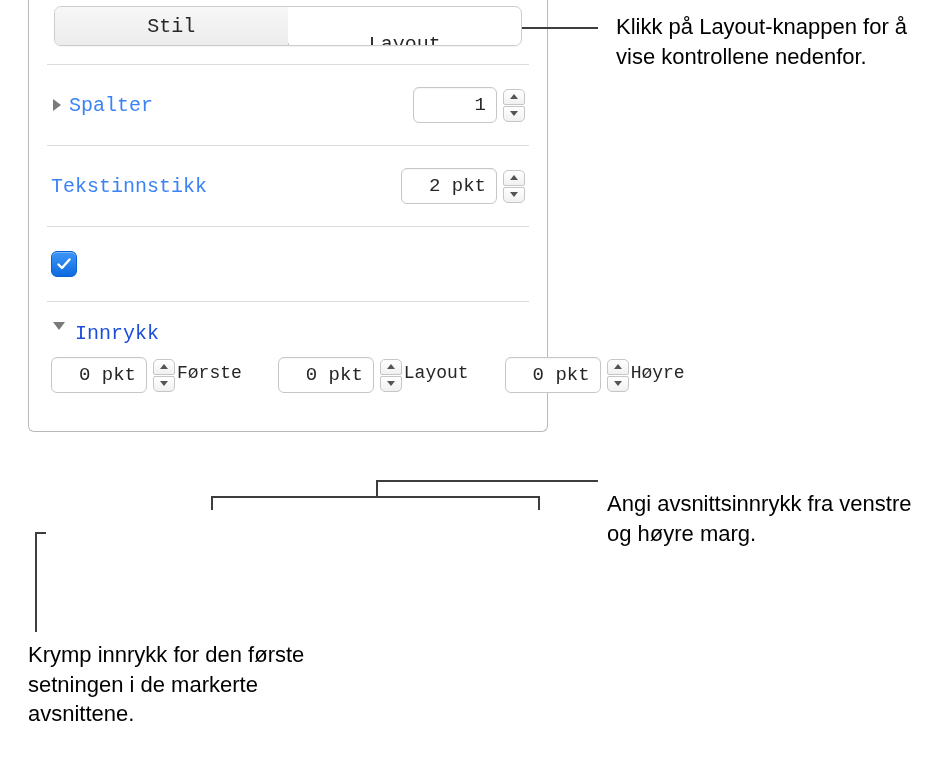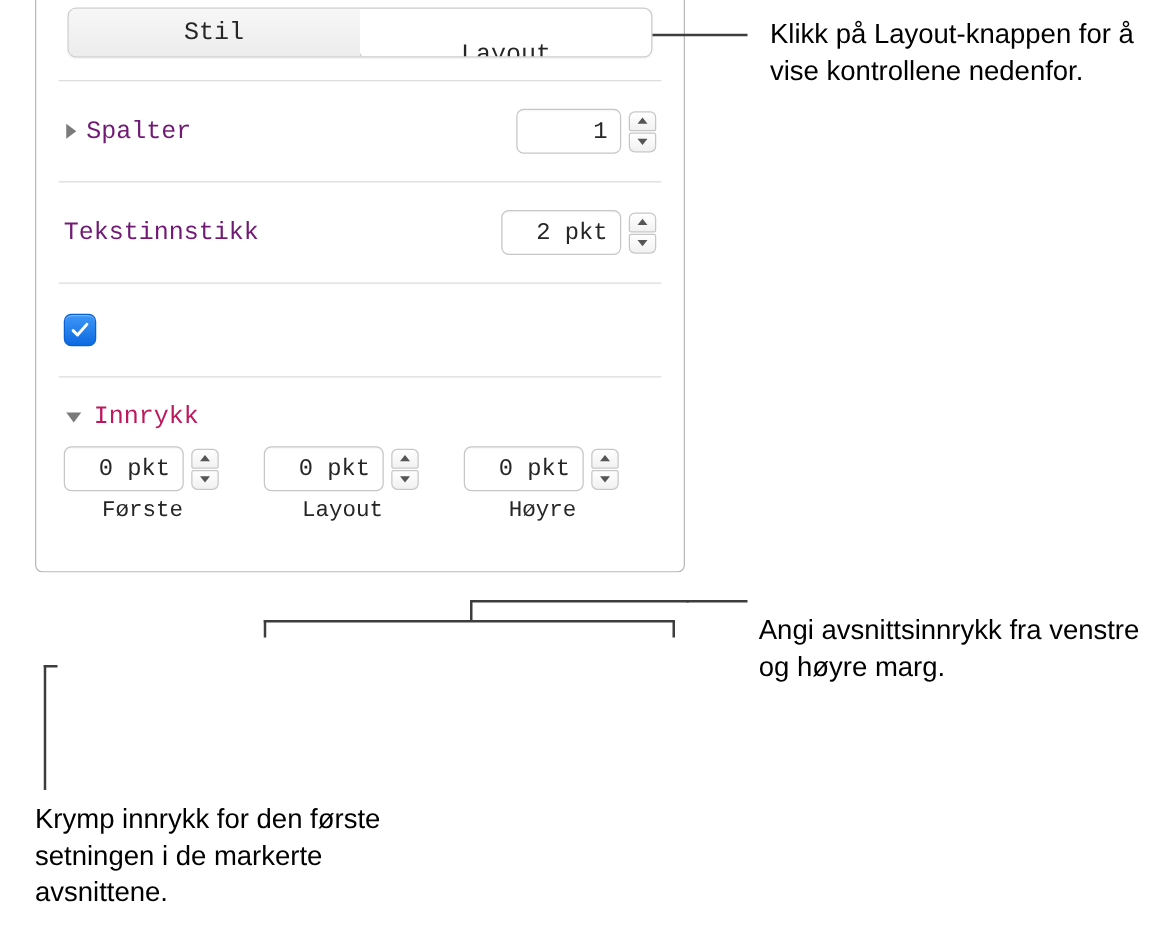--- a/index.html
+++ b/index.html
@@ -62,21 +62,21 @@
     display: flex;
     align-items: center;
     justify-content: space-between;
     padding: 22px 2px;
   }
   .row-label {
     display: flex;
     align-items: center;
     gap: 8px;
     font-size: 20px;
-    color: #701a75;
+    color: #3b82f6;
   }
   .disclosure {
     width: 0; height: 0;
     border-top: 6px solid transparent;
     border-bottom: 6px solid transparent;
     border-left: 8px solid #7A7A7A;
     margin-left: 2px;
   }
   .disclosure.open {
     border-left: 6px solid transparent;
@@ -149,32 +149,31 @@
     background: linear-gradient(#3E97F7,#0D6AE0);
     border: 1px solid #0960D3;
     display: flex;
     align-items: center;
     justify-content: center;
     box-shadow: inset 0 1px 0 rgba(255,255,255,0.3);
   }
   .checkbox svg { width: 16px; height: 16px; }
   .section-header {
     display: flex;
-    align-items: center;
     gap: 10px;
     padding: 20px 2px 12px 2px;
     font-size: 20px;
-    color: #be185d;
+    color: #1d4ed8;
   }
   .indents {
     display: flex;
     gap: 36px;
     padding: 0 2px 8px 2px;
   }
-  .indent-col { display: flex; flex-direction: column; }
+  .indent-col { display: flex; }
   .indent-label {
     font-size: 18px;
     color: #262626;
     margin-top: 6px;
     padding-left: 2px;
     text-align: center;
   }
   .callout {
     position: absolute;
     font-size: 22px;

